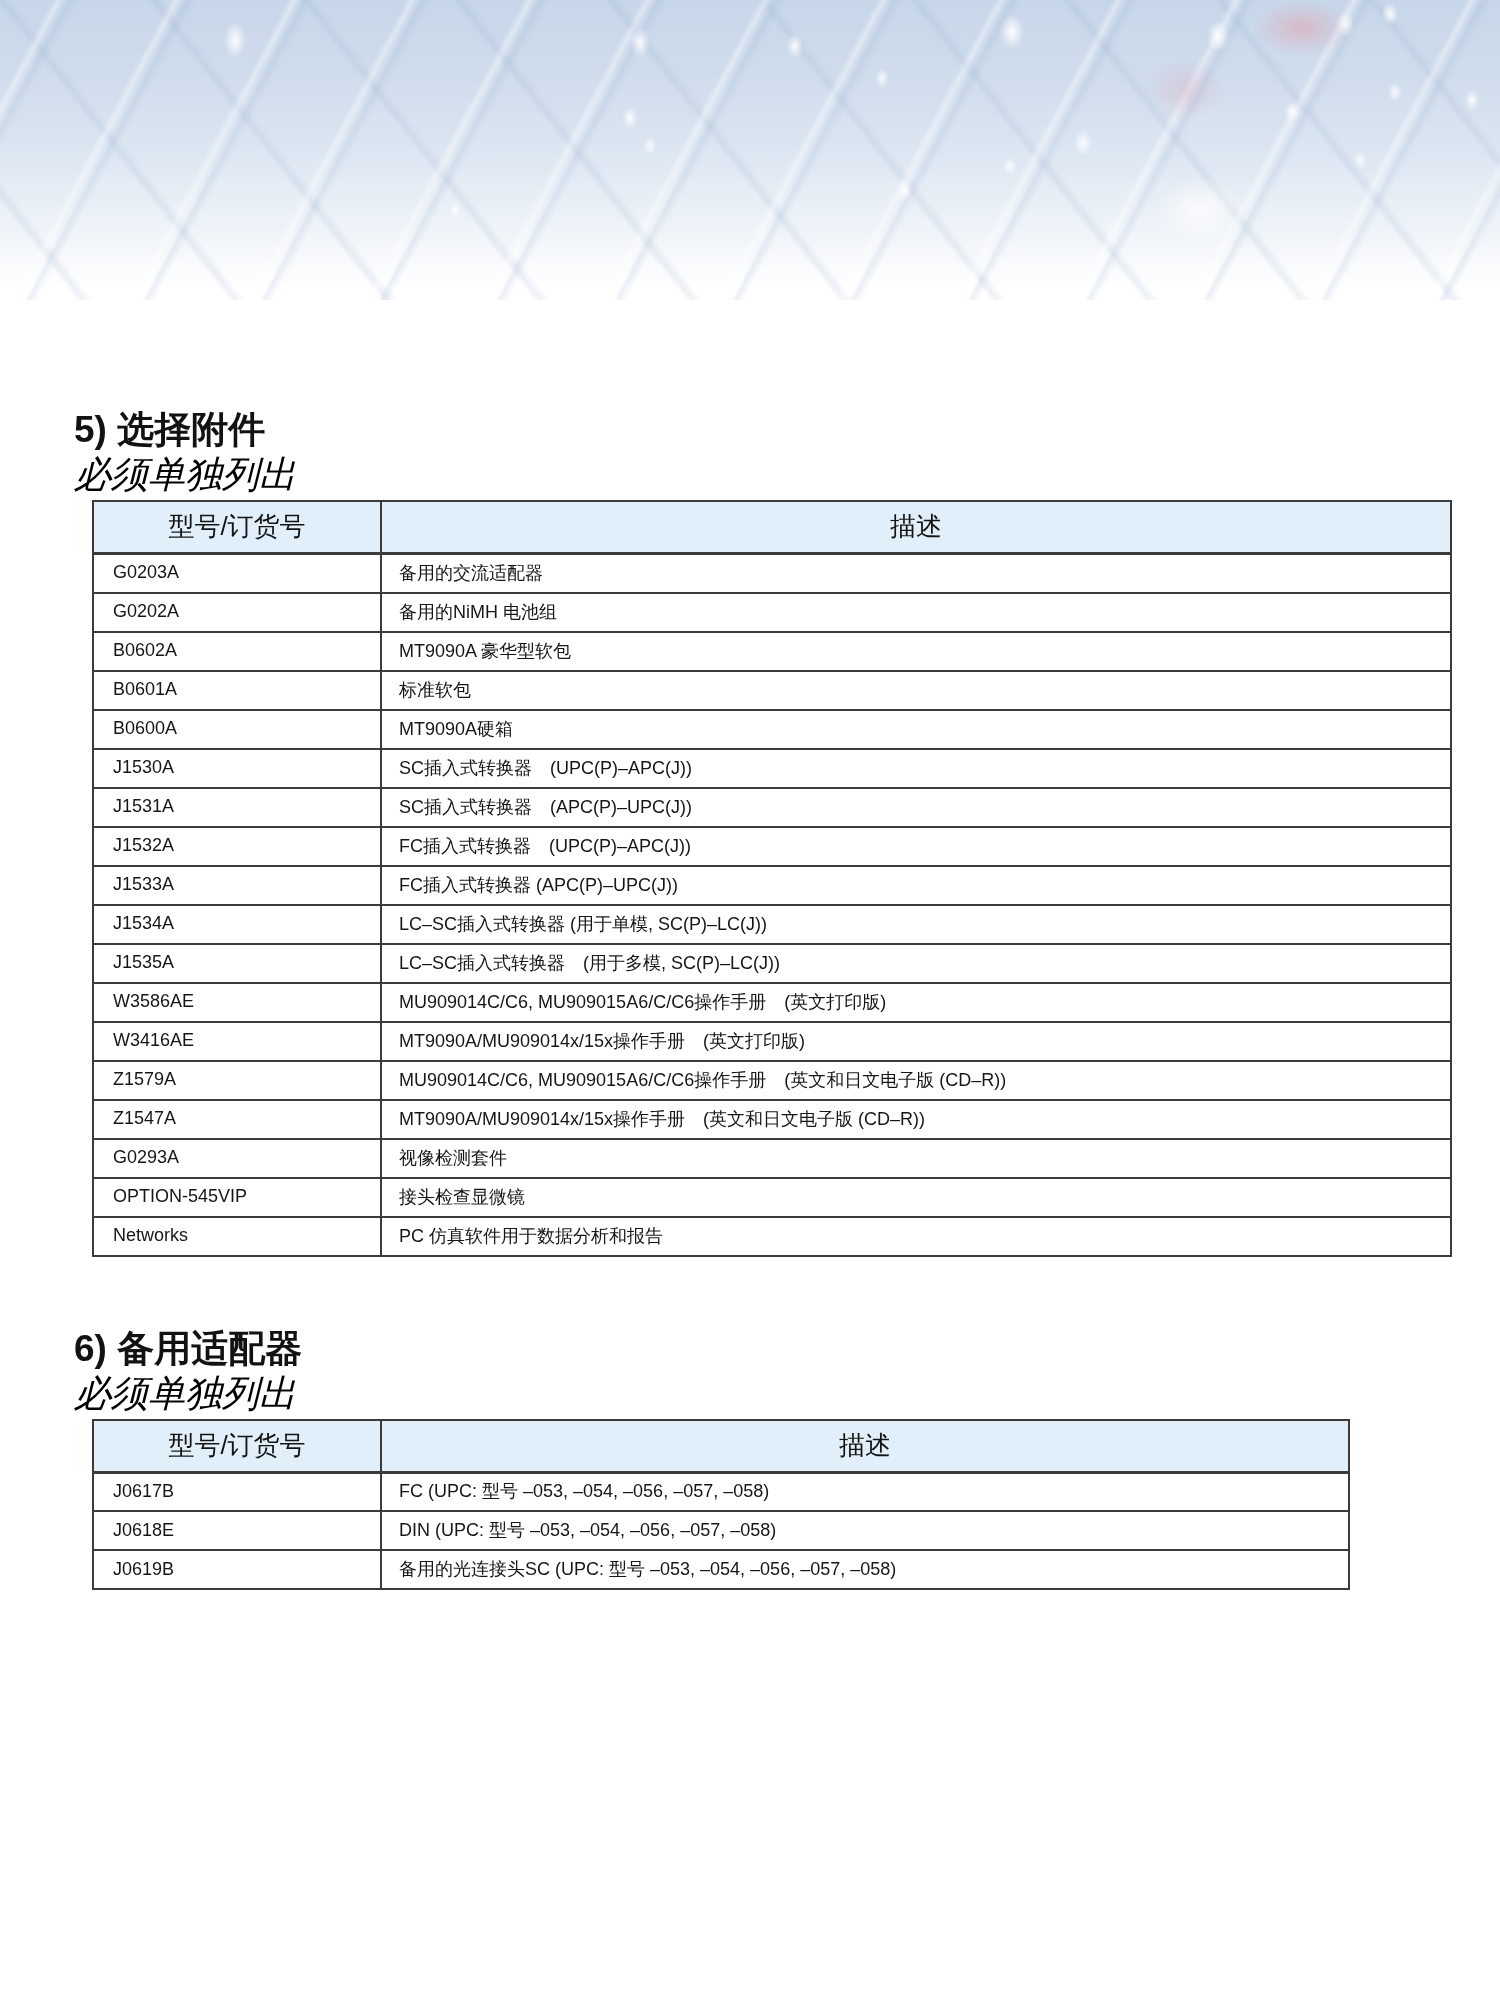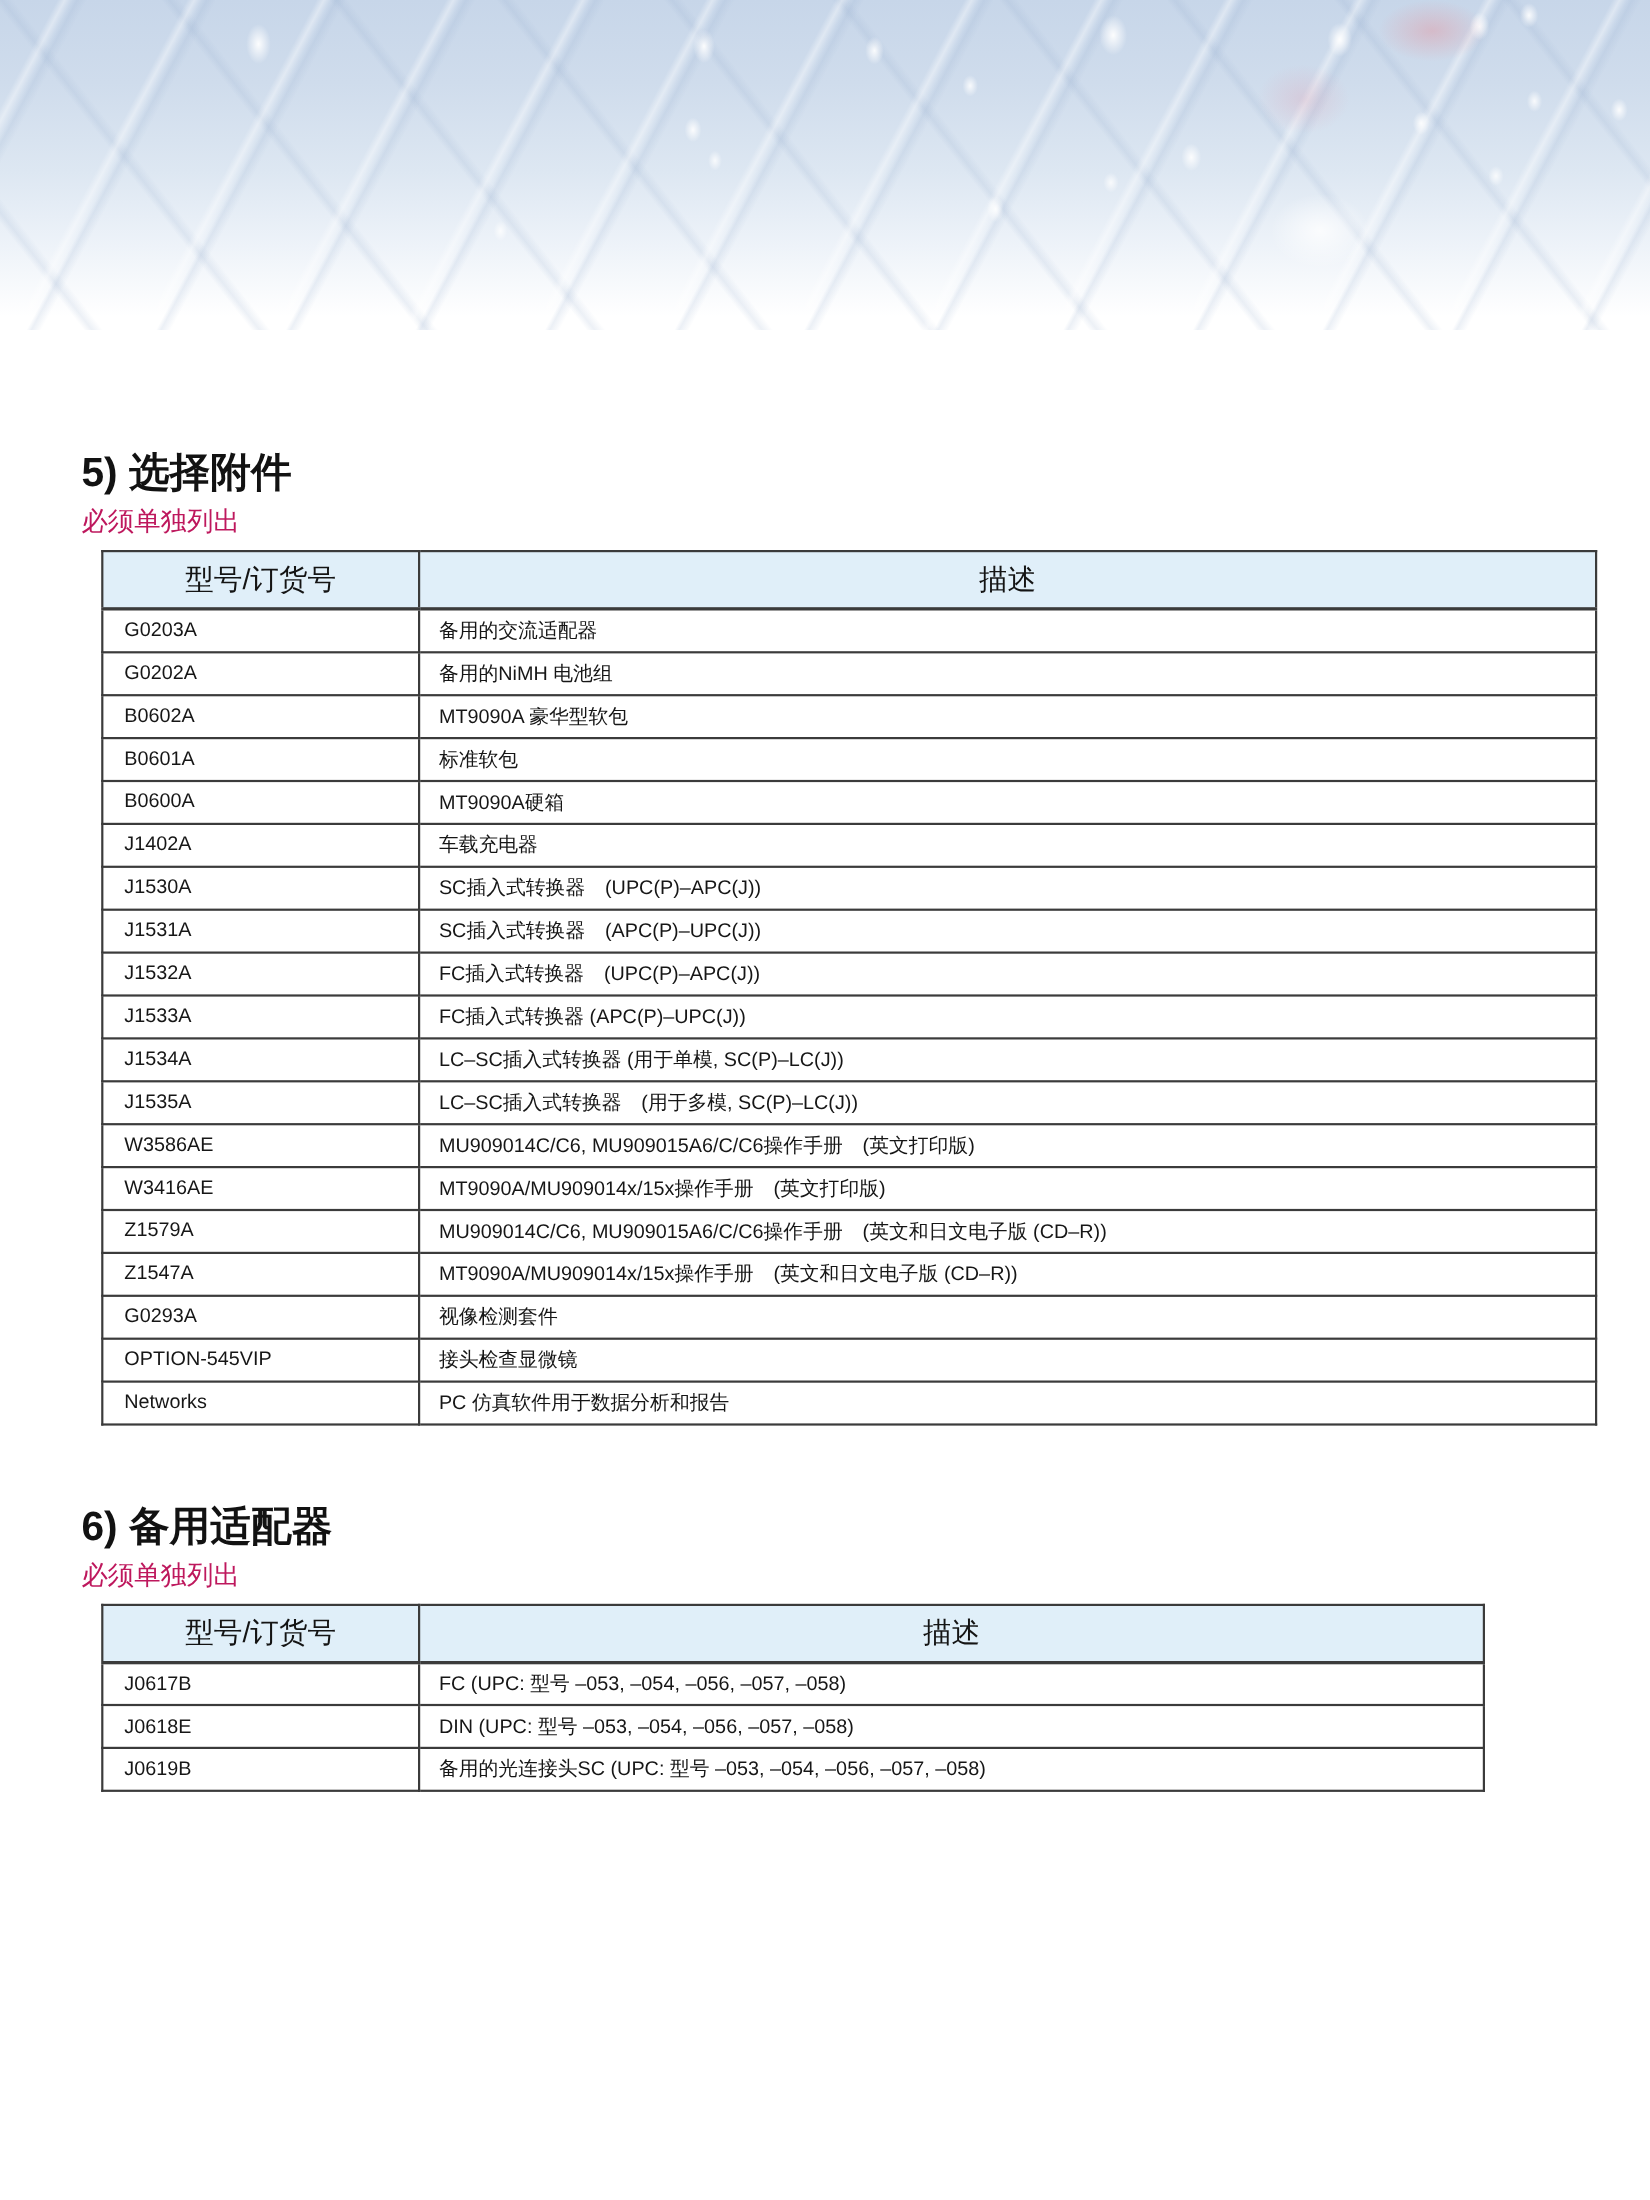--- a/index.html
+++ b/index.html
@@ -57,22 +57,23 @@
   .content { position: relative; }
   .section-title {
     margin: 0 0 0 74px;
     font-size: 37px; line-height: 44px;
     font-weight: bold; color: #121212;
   }
   #title-5 { padding-top: 108px; }
   #title-6 { padding-top: 70px; }
   .section-subtitle {
     margin: 7px 0 0 74px;
-    font-size: 24px; line-height: 32px;
-    color: #be185d;
+    font-size: 37px; line-height: 32px;
+    color: #000000;
+    font-style: italic;
   }
   table.spec {
     border-collapse: collapse;
     table-layout: fixed;
     margin: 9px 0 0 92px;
     border: 2px solid #22c55e;
   }
   table.spec.t1 { width: 1360px; }
   table.spec.t2 { width: 1258px; }
   table.spec col.c-model { width: 288px; }
@@ -134,24 +135,20 @@
             </tr>
             <tr>
               <td class="model">B0601A</td>
               <td class="desc">标准软包</td>
             </tr>
             <tr>
               <td class="model">B0600A</td>
               <td class="desc">MT9090A硬箱</td>
             </tr>
             <tr>
-              <td class="model">J1402A</td>
-              <td class="desc">车载充电器</td>
-            </tr>
-            <tr>
               <td class="model">J1530A</td>
               <td class="desc">SC插入式转换器　(UPC(P)–APC(J))</td>
             </tr>
             <tr>
               <td class="model">J1531A</td>
               <td class="desc">SC插入式转换器　(APC(P)–UPC(J))</td>
             </tr>
             <tr>
               <td class="model">J1532A</td>
               <td class="desc">FC插入式转换器　(UPC(P)–APC(J))</td>

